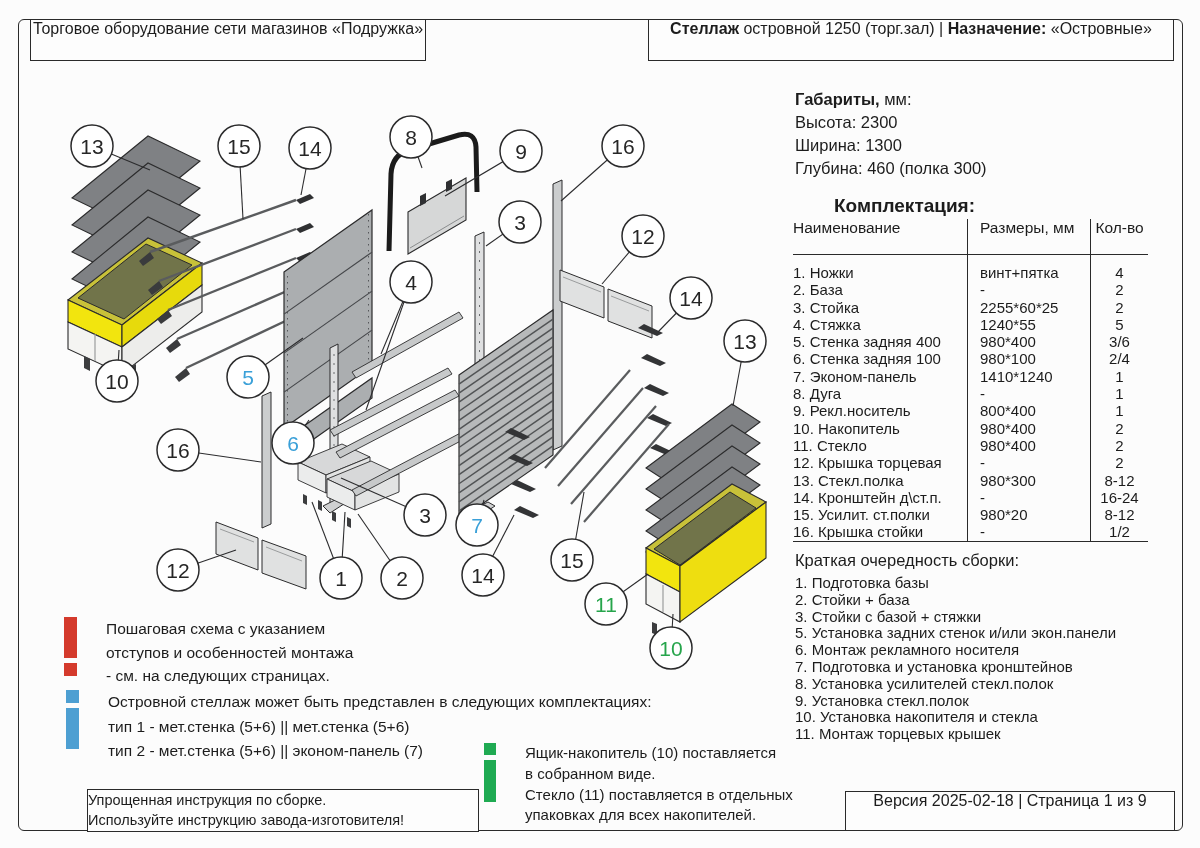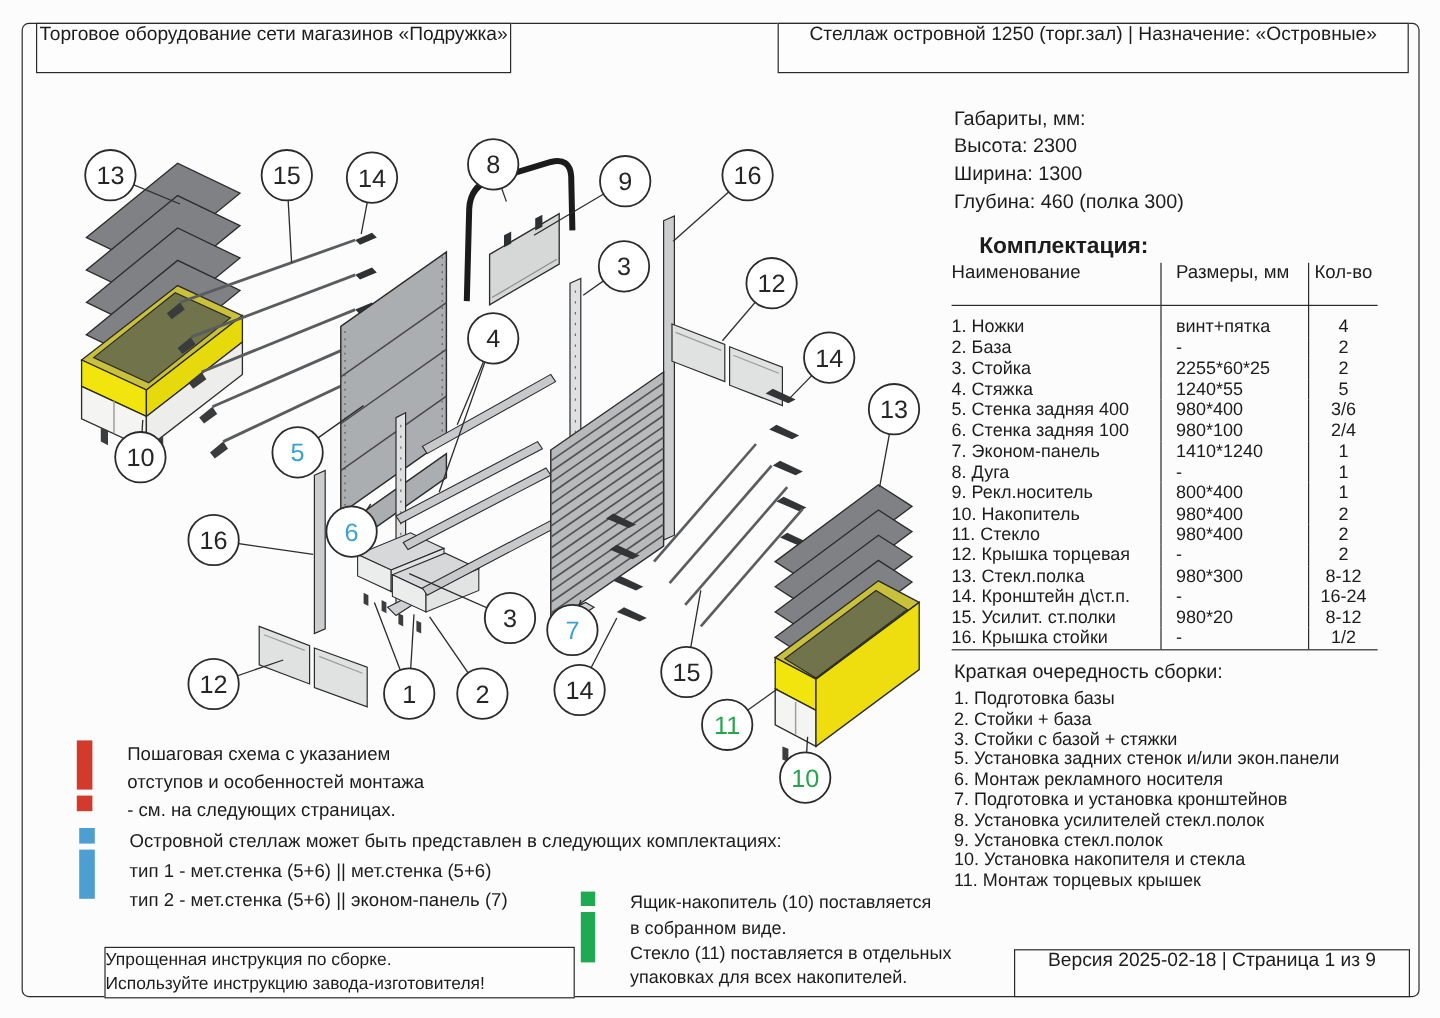--- a/index.html
+++ b/index.html
@@ -6,23 +6,23 @@
   body{position:relative;width:1200px;height:848px;background:#fcfcfc;overflow:hidden;
        font-family:"Liberation Sans","DejaVu Sans",sans-serif;color:#1c1c1c}
   .frame{position:absolute;left:18px;top:19px;width:1163px;height:810px;
          border:1.6px solid #2a2a2a;border-radius:6px}
   .tbox{position:absolute;background:#fdfdfd;border:1.6px solid #2a2a2a;
         display:flex;align-items:flex-start;justify-content:center;text-align:center}
   #hdr-left{left:30px;top:19px;width:394px;height:40px;font-size:16px}
   #hdr-right{left:648px;top:19px;width:524px;height:40px;font-size:16px}
   #ftr-left{left:87px;top:789px;width:390px;height:41px;font-size:14.5px;line-height:1.32;flex-direction:column}
   #ftr-right{left:845px;top:791px;width:328px;height:38px;font-size:16px}
-  .bld{font-weight:400}
+  .bld{font-weight:700}
   .dims{position:absolute;left:795px;top:88px;font-size:16.5px;line-height:23px}
-  .kit-title{position:absolute;left:816px;top:195px;font-size:19px;font-weight:700}
+  .kit-title{position:absolute;left:834px;top:195px;font-size:19px;font-weight:700}
   .kit-grid{position:absolute;left:793px;top:219px;width:355px;display:grid;
             grid-template-columns:174px 123px 58px;border-bottom:1.6px solid #2a2a2a}
   .kh{font-size:15.5px;padding-bottom:17px;border-bottom:1.7px solid #2a2a2a;white-space:nowrap}
   .kh.c1,.kc.c1{border-left:1.4px solid #2a2a2a;padding-left:12px}
   .kh.c2,.kc.c2{border-left:1.4px solid #2a2a2a;text-align:center;padding-left:0}
   .kc{font-size:15px;line-height:17.3px;white-space:nowrap}
   .kc.first{padding-top:9px}
   .asm-title{position:absolute;left:795px;top:551px;font-size:16.5px;font-weight:400}
   .asm-steps{position:absolute;left:795px;top:575px;font-size:15px;line-height:16.8px}
   .note{position:absolute;display:flex;gap:29px}

